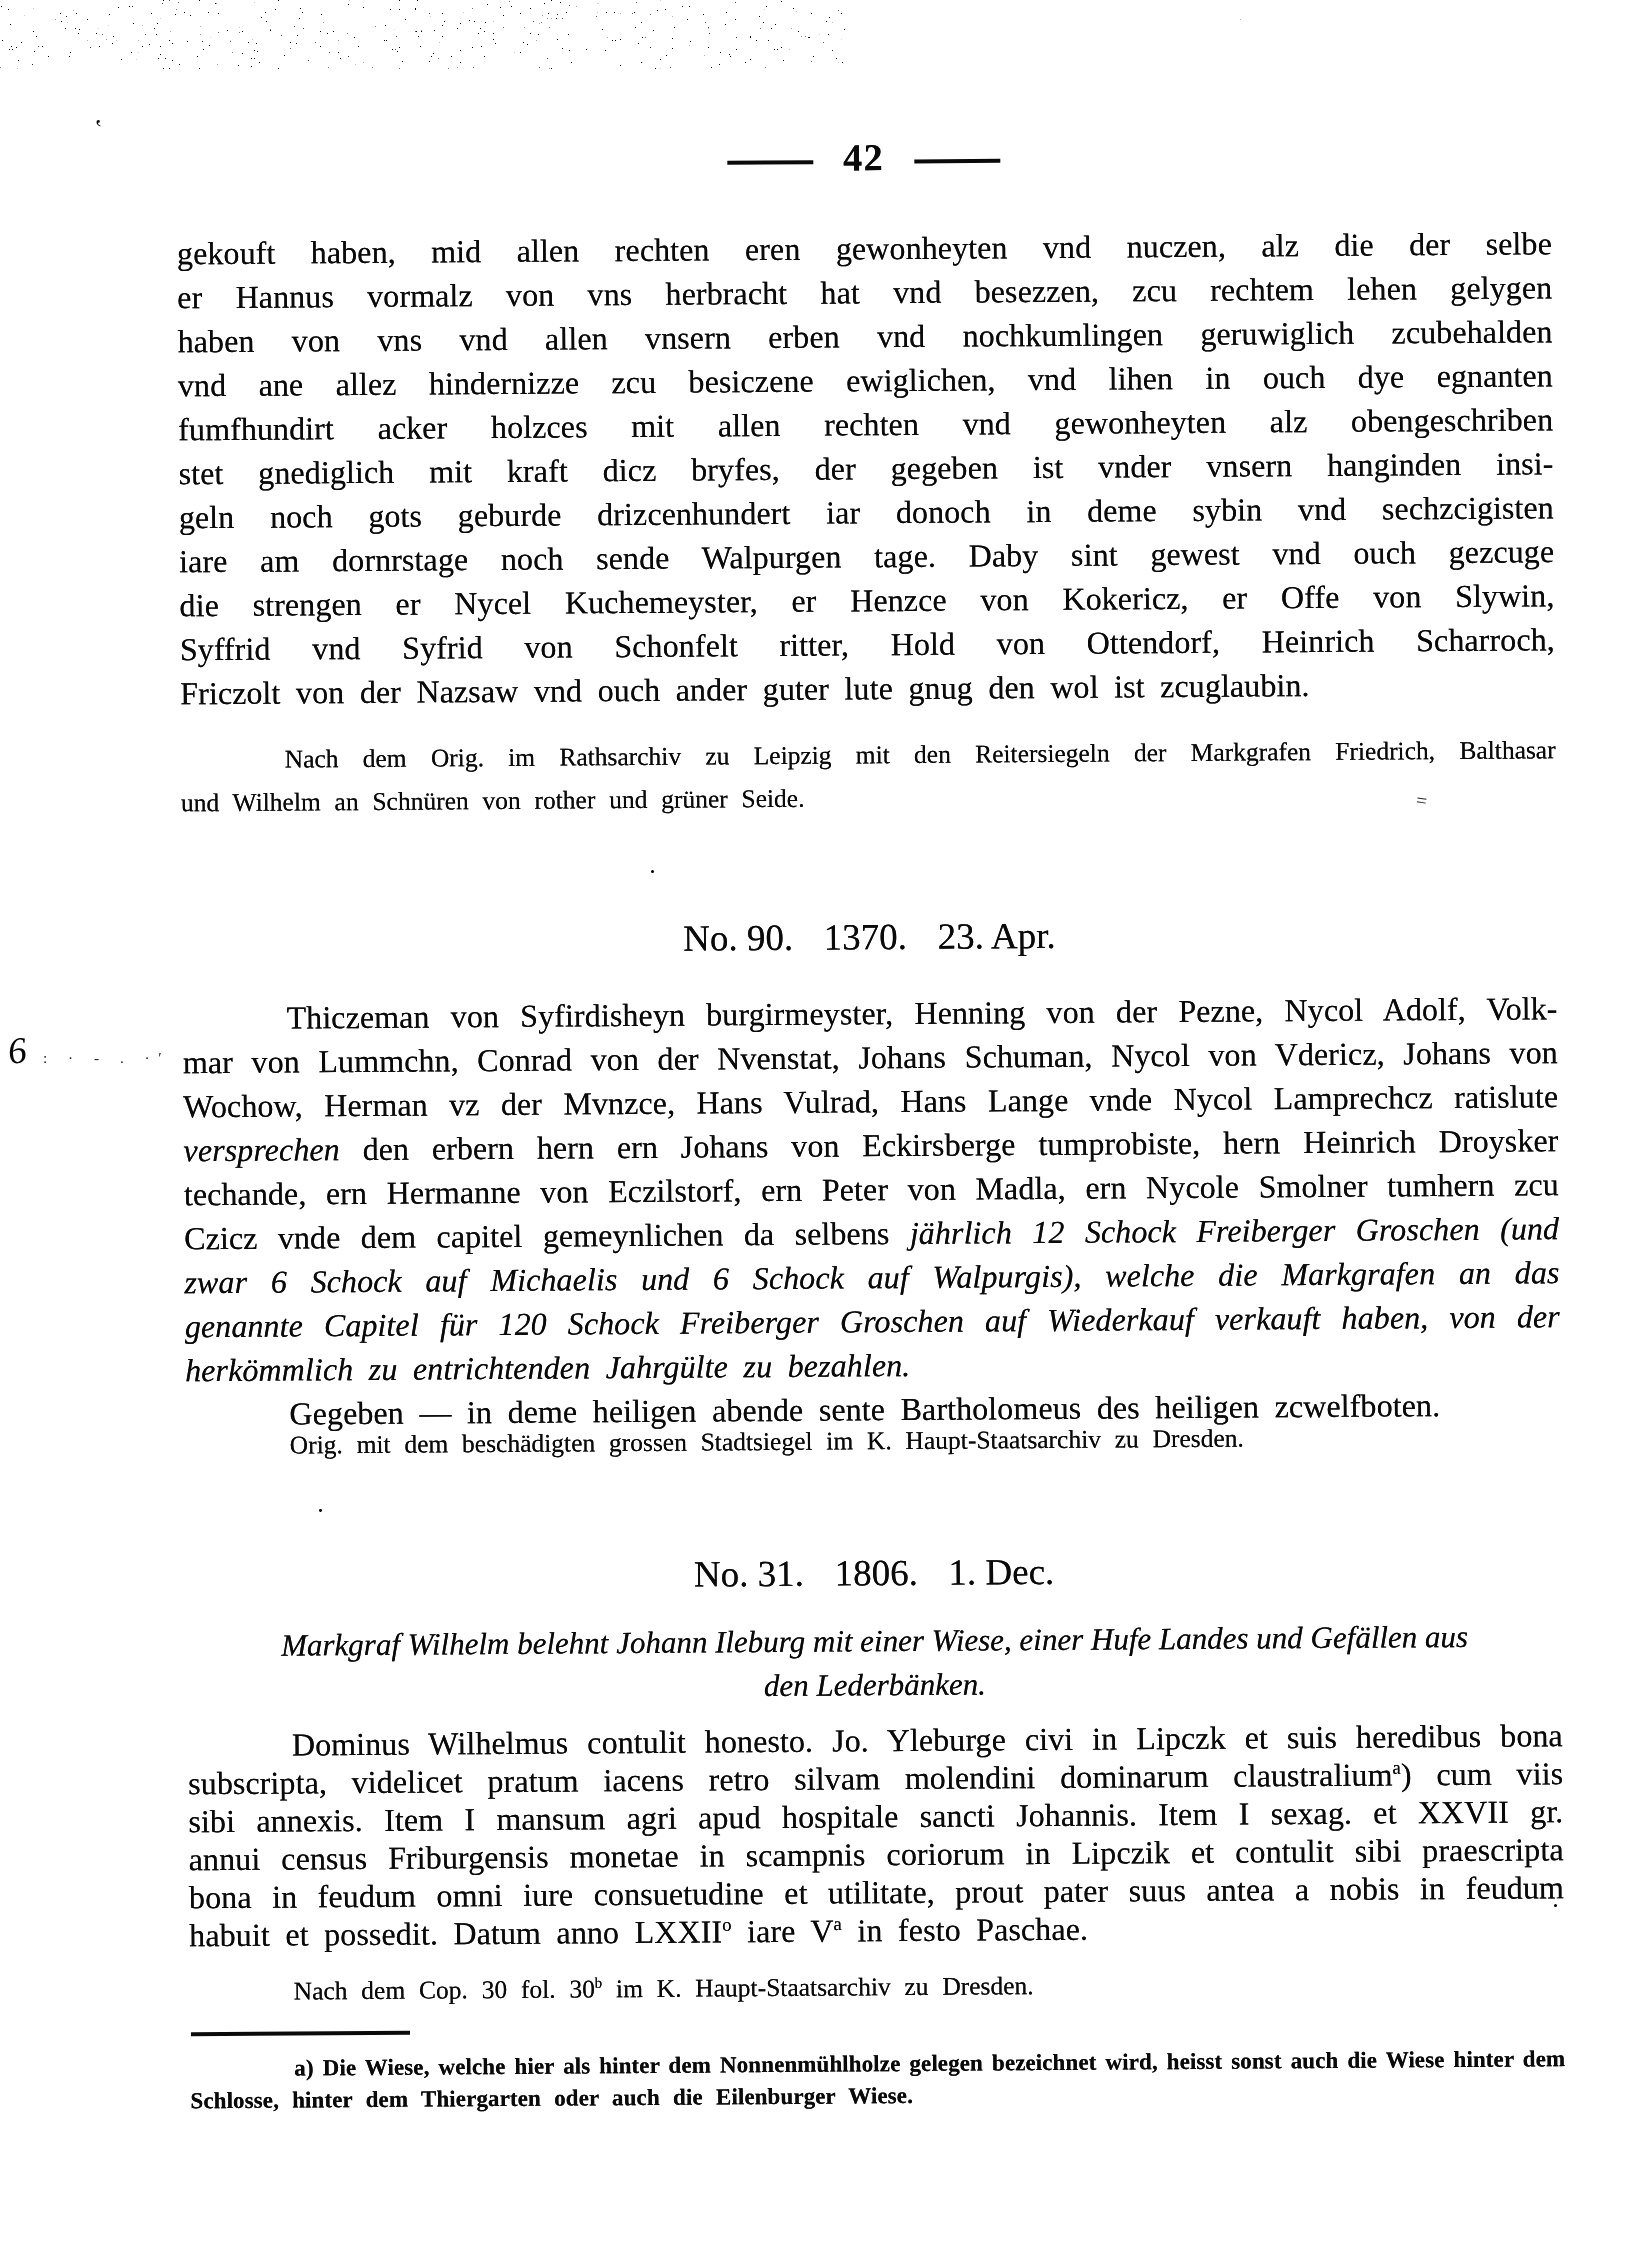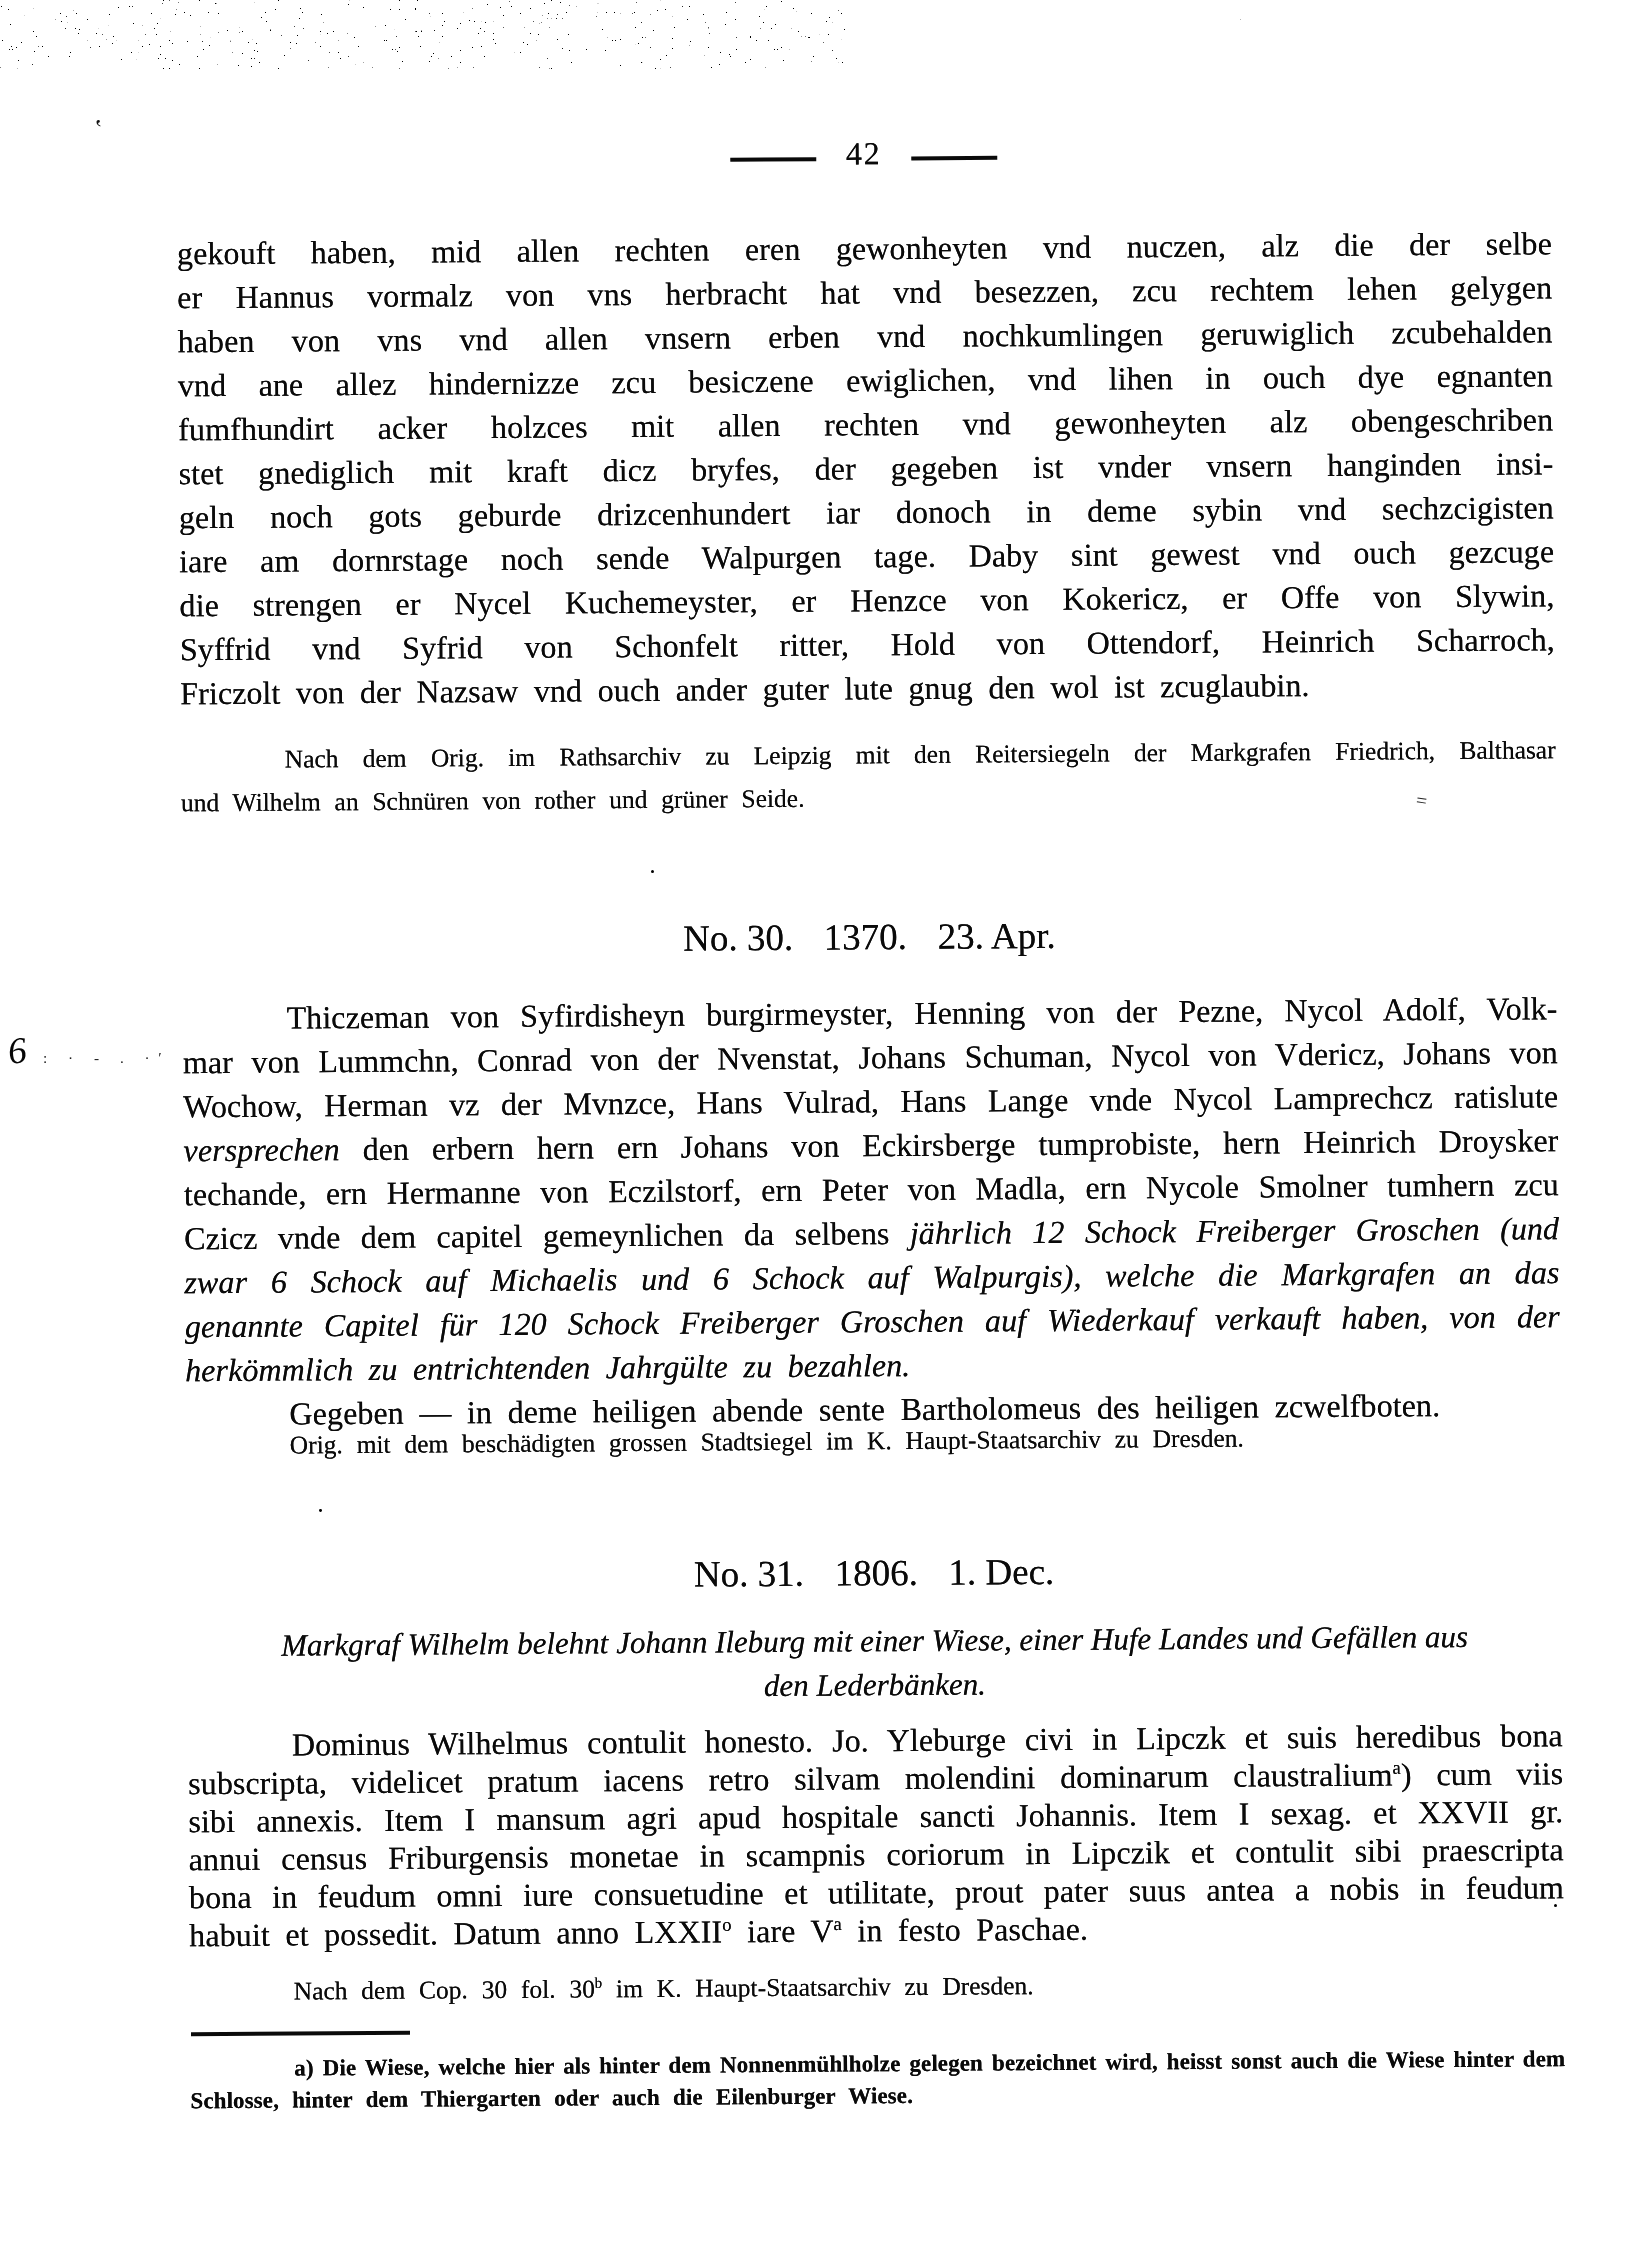--- a/index.html
+++ b/index.html
@@ -20,21 +20,21 @@
     width:1375px;
     height:2250px;
     transform:rotate(-0.42deg);
     transform-origin:45px 1079px;
     text-shadow:0 0 0.6px rgba(0,0,0,.85);
   }
   .block{position:absolute;left:0;width:100%;}
   
   .pageno{top:140px;display:flex;align-items:center;justify-content:center;gap:29.5px;}
   .pgrule{width:86px;border-top:4px solid #0a0a0a;transform:translateY(4.5px);}
-  .pgnum{font-size:32px;font-weight:normal;letter-spacing:1.7px;}
+  .pgnum{font-size:38px;font-weight:bold;letter-spacing:1.7px;}
   
   .body{font-size:32px;letter-spacing:0.1px;}
   .ln{line-height:44px;height:44px;}
   .tight .ln{line-height:38px;height:38px;}
   .tight{font-size:32px;}
   .jl{text-align:justify;text-align-last:justify;}
   .ll{text-align:left;word-spacing:7.4px;}
   .ind{text-indent:104px;}
   .it{font-style:italic;}
   sup{font-size:.58em;vertical-align:super;line-height:0;}
@@ -117,21 +117,21 @@
       <div class="ln jl">Syffrid vnd Syfrid von Schonfelt ritter, Hold von Ottendorf, Heinrich Scharroch,</div>
       <div class="ln ll">Friczolt von der Nazsaw vnd ouch ander guter lute gnug den wol ist zcuglaubin.</div>
     </div>
 
     <div class="block note note1">
       <div class="ln jl ind">Nach dem Orig. im Rathsarchiv zu Leipzig mit den Reitersiegeln der Markgrafen Friedrich, Balthasar</div>
       <div class="ln ll">und Wilhelm an Schnüren von rother und grüner Seide.</div>
     </div>
 
     <div class="block heading h70">
-      <span>No. 30.</span><span>1370.</span><span>23. Apr.</span>
+      <span>No. 90.</span><span>1370.</span><span>23. Apr.</span>
     </div>
 
     <div class="block body p2">
       <div class="ln jl ind"><span>Thiczeman von Syfirdisheyn burgirmeyster, Henning von der Pezne, Nycol Adolf, Volk-</span></div>
       <div class="ln jl"><span>mar von Lummchn, Conrad von der Nvenstat, Johans Schuman, Nycol von Vdericz, Johans von</span></div>
       <div class="ln jl"><span>Wochow, Herman vz der Mvnzce, Hans Vulrad, Hans Lange vnde Nycol Lamprechcz ratislute</span></div>
       <div class="ln jl"><span class="it">versprechen</span><span> den erbern hern ern Johans von Eckirsberge tumprobiste, hern Heinrich Droysker</span></div>
       <div class="ln jl"><span>techande, ern Hermanne von Eczilstorf, ern Peter von Madla, ern Nycole Smolner tumhern zcu</span></div>
       <div class="ln jl"><span>Czicz vnde dem capitel gemeynlichen da selbens </span><span class="it">jährlich 12 Schock Freiberger Groschen (und</span></div>
       <div class="ln jl"><span class="it">zwar 6 Schock auf Michaelis und 6 Schock auf Walpurgis), welche die Markgrafen an das</span></div>

